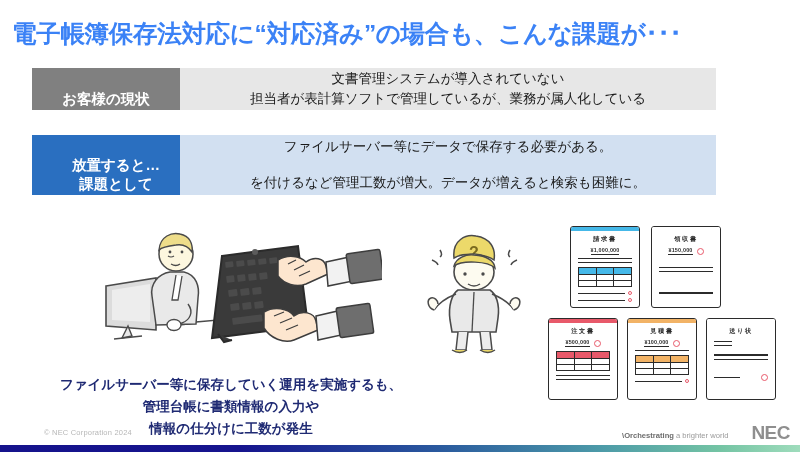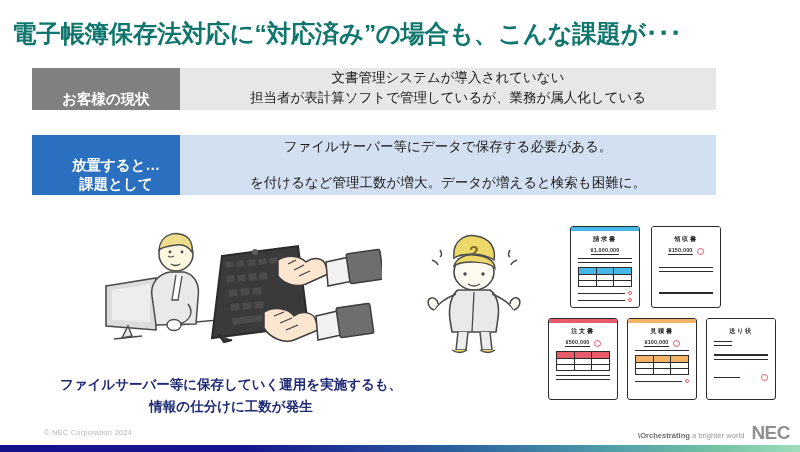--- a/index.html
+++ b/index.html
@@ -10,21 +10,21 @@
     position:relative;
     overflow:hidden;
   }
 
   
   .slide-title {
     position:absolute;
     left:12px; top:17px;
     font-size:24.5px;
     font-weight:bold;
-    color:#0f766e;
+    color:#3b82f6;
     letter-spacing:-0.3px;
     white-space:nowrap;
   }
 
   
   .info-row { position:absolute; display:flex; align-items:stretch; }
   .info-row.row-current { left:32px; top:68px; width:684px; height:42px; }
   .info-row.row-risk    { left:32px; top:135px; width:684px; height:60px; }
 
   .row-label {
@@ -48,21 +48,21 @@
     display:flex;
     flex-direction:column;
     align-items:center;
     justify-content:center;
     text-align:center;
     font-size:13.5px;
     line-height:1.5;
     color:#1a1a1a;
     padding:0 8px;
   }
-  .row-current .row-body { background:#e7e7e7;font-family:Liberation Mono, monospace; }
+  .row-current .row-body { background:#e7e7e7; }
   .row-risk   .row-body  { background:#d2e0f1;gap:16px; }
   .row-body span { display:block; white-space:nowrap; }
 
   
   .caption {
     position:absolute;
     left:36px; top:348px;
     width:390px;
     text-align:center;
     color:#1f2a73;
@@ -147,21 +147,21 @@
     left:44px; top:428px;
     font-size:7.5px;
     color:#b7b7b7;
     letter-spacing:0.2px;
   }
   .footer-brand {
     position:absolute;
     right:10px; top:424px;
     display:flex;
     align-items:flex-end;
-    gap:7px;
+    gap:23px;
   }
   .footer-tag {
     font-size:7.6px;
     color:#9a9a9a;
     padding-bottom:2px;
     white-space:nowrap;
   }
   .footer-tag em { font-style:normal; color:#6d6d6d; font-weight:bold; }
   .footer-nec {
     font-size:19px;
@@ -451,20 +451,21 @@
             <b style="flex:0 0 26px"></b>
             <span class="stamp" style="margin-left:auto"></span>
           </div>
       </div>
     </div>
   </div>
 </div>
 
 <div class="caption">
   <span>ファイルサーバー等に保存していく運用を実施するも、</span>
+  <span>管理台帳に書類情報の入力や</span>
   <span>情報の仕分けに工数が発生</span>
 </div>
 
 <div class="footer-copy">© NEC Corporation 2024</div>
 <div class="footer-brand">
   <div class="footer-tag">
     <em>\Orchestrating</em><span> a brighter world</span>
   </div>
   <div class="footer-nec">NEC</div>
 </div>

